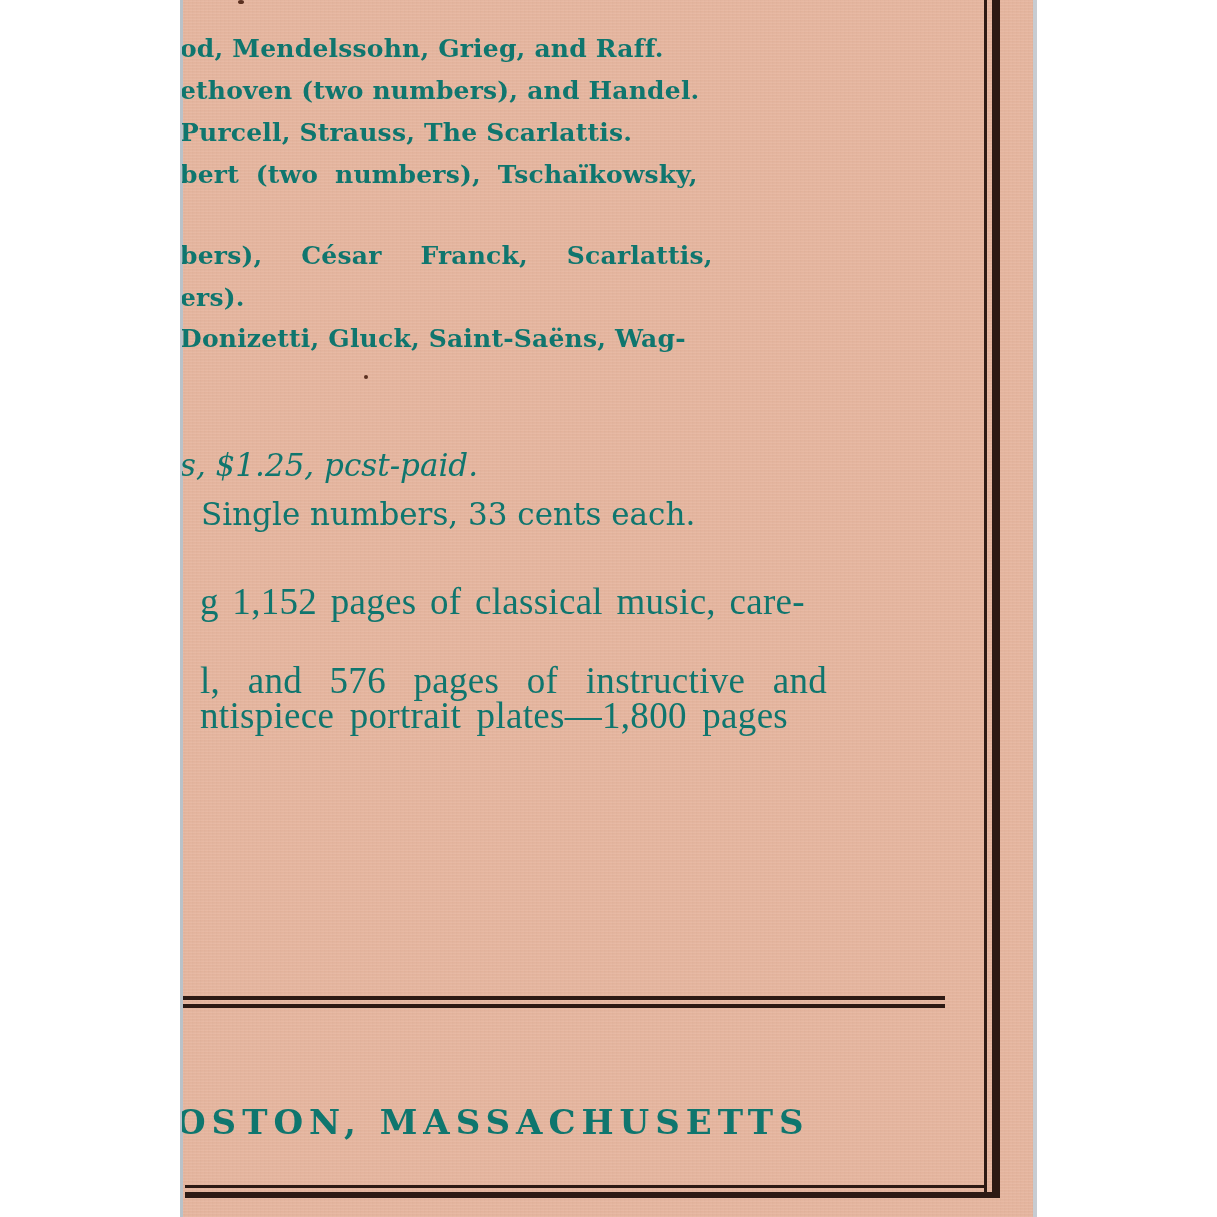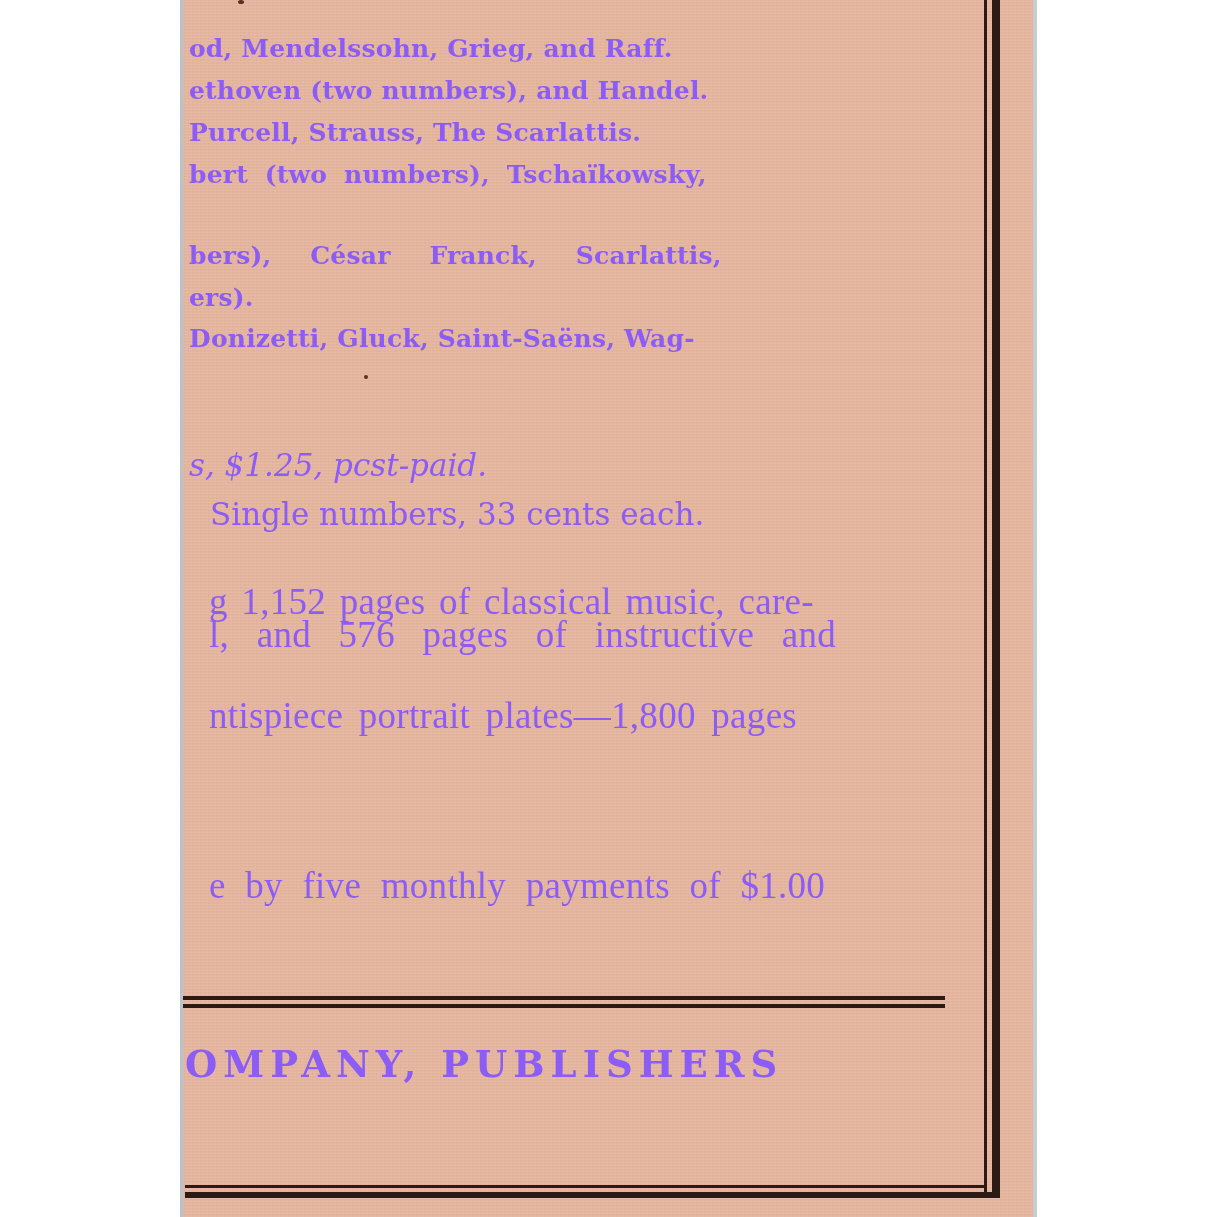--- a/index.html
+++ b/index.html
@@ -23,21 +23,21 @@
       background: #c7ccd2;
     }
     .vline-thin { position: absolute; left: 984px; top: 0; width: 3px; height: 1194px; background: #2d1a14; }
     .vline-thick { position: absolute; left: 992px; top: 0; width: 8px; height: 1198px; background: #2d1a14; }
     .hrule-top-1 { position: absolute; left: 183px; top: 996px; width: 762px; height: 4px; background: #2d1a14; }
     .hrule-top-2 { position: absolute; left: 183px; top: 1004px; width: 762px; height: 4px; background: #2d1a14; }
     .hrule-bot-1 { position: absolute; left: 185px; top: 1185px; width: 802px; height: 3px; background: #2d1a14; }
     .hrule-bot-2 { position: absolute; left: 185px; top: 1192px; width: 815px; height: 6px; background: #2d1a14; }
 
     .line {
-      position: absolute; white-space: nowrap; color: #8b5cf6; padding-left: 9px;
+      position: absolute; white-space: nowrap; color: #0f766e;
     }
     .clip { position: absolute; left: 182px; top: 0; width: 800px; height: 1217px; overflow: hidden; }
 
     .bold-serif {
       font-family: "DejaVu Serif", serif; font-weight: bold; font-size: 25px;
       letter-spacing: 0.2px;
     }
     .body-serif {
       font-family: "Liberation Serif", serif; font-size: 37px; letter-spacing: 0.3px; margin-left: 20px;
     }
@@ -74,19 +74,18 @@
   <div class="line bold-serif" style="left:-2px; top:118px;">Purcell, Strauss, The Scarlattis.</div>
   <div class="line bold-serif" style="left:-2px; top:160px; word-spacing:8px;">bert (two numbers), Tschaïkowsky,</div>
   <div class="line bold-serif" style="left:-2px; top:241px; word-spacing:30px;">bers), César Franck, Scarlattis,</div>
   <div class="line bold-serif" style="left:-2px; top:283px;">ers).</div>
   <div class="line bold-serif" style="left:-2px; top:324px;">Donizetti, Gluck, Saint-Saëns, Wag-</div>
 
   <div class="line mid-serif" style="left:-2px; top:447px;font-style:italic;">s, $1.25, pcst-paid.</div>
   <div class="line mid-serif" style="left:19px; top:496px;">Single numbers, 33 cents each.</div>
 
   <div class="line body-serif" style="left:-2px; top:580px; word-spacing:4px;">g 1,152 pages of classical music, care-</div>
-  <div class="line body-serif" style="left:-2px; top:613px; word-spacing:18px;">l, and 576 pages of instructive and</div>
+  <div class="line body-serif" style="left:-2px; top:659px; word-spacing:18px;">l, and 576 pages of instructive and</div>
   <div class="line body-serif" style="left:-2px; top:694px; word-spacing:6px;">ntispiece portrait plates—1,800 pages</div>
 
-  <div class="line body-serif" style="left:-2px; top:864px; word-spacing:10px;">e by five monthly payments of $1.00</div>
 
-  <div class="line caps" style="left:-6px; top:1042px;">OMPANY, PUBLISHERS</div>
+  <div class="line caps" style="left:-6px; top:1102px; font-size:34px;">OSTON, MASSACHUSETTS</div>
 </div>
 
 </body></html>

